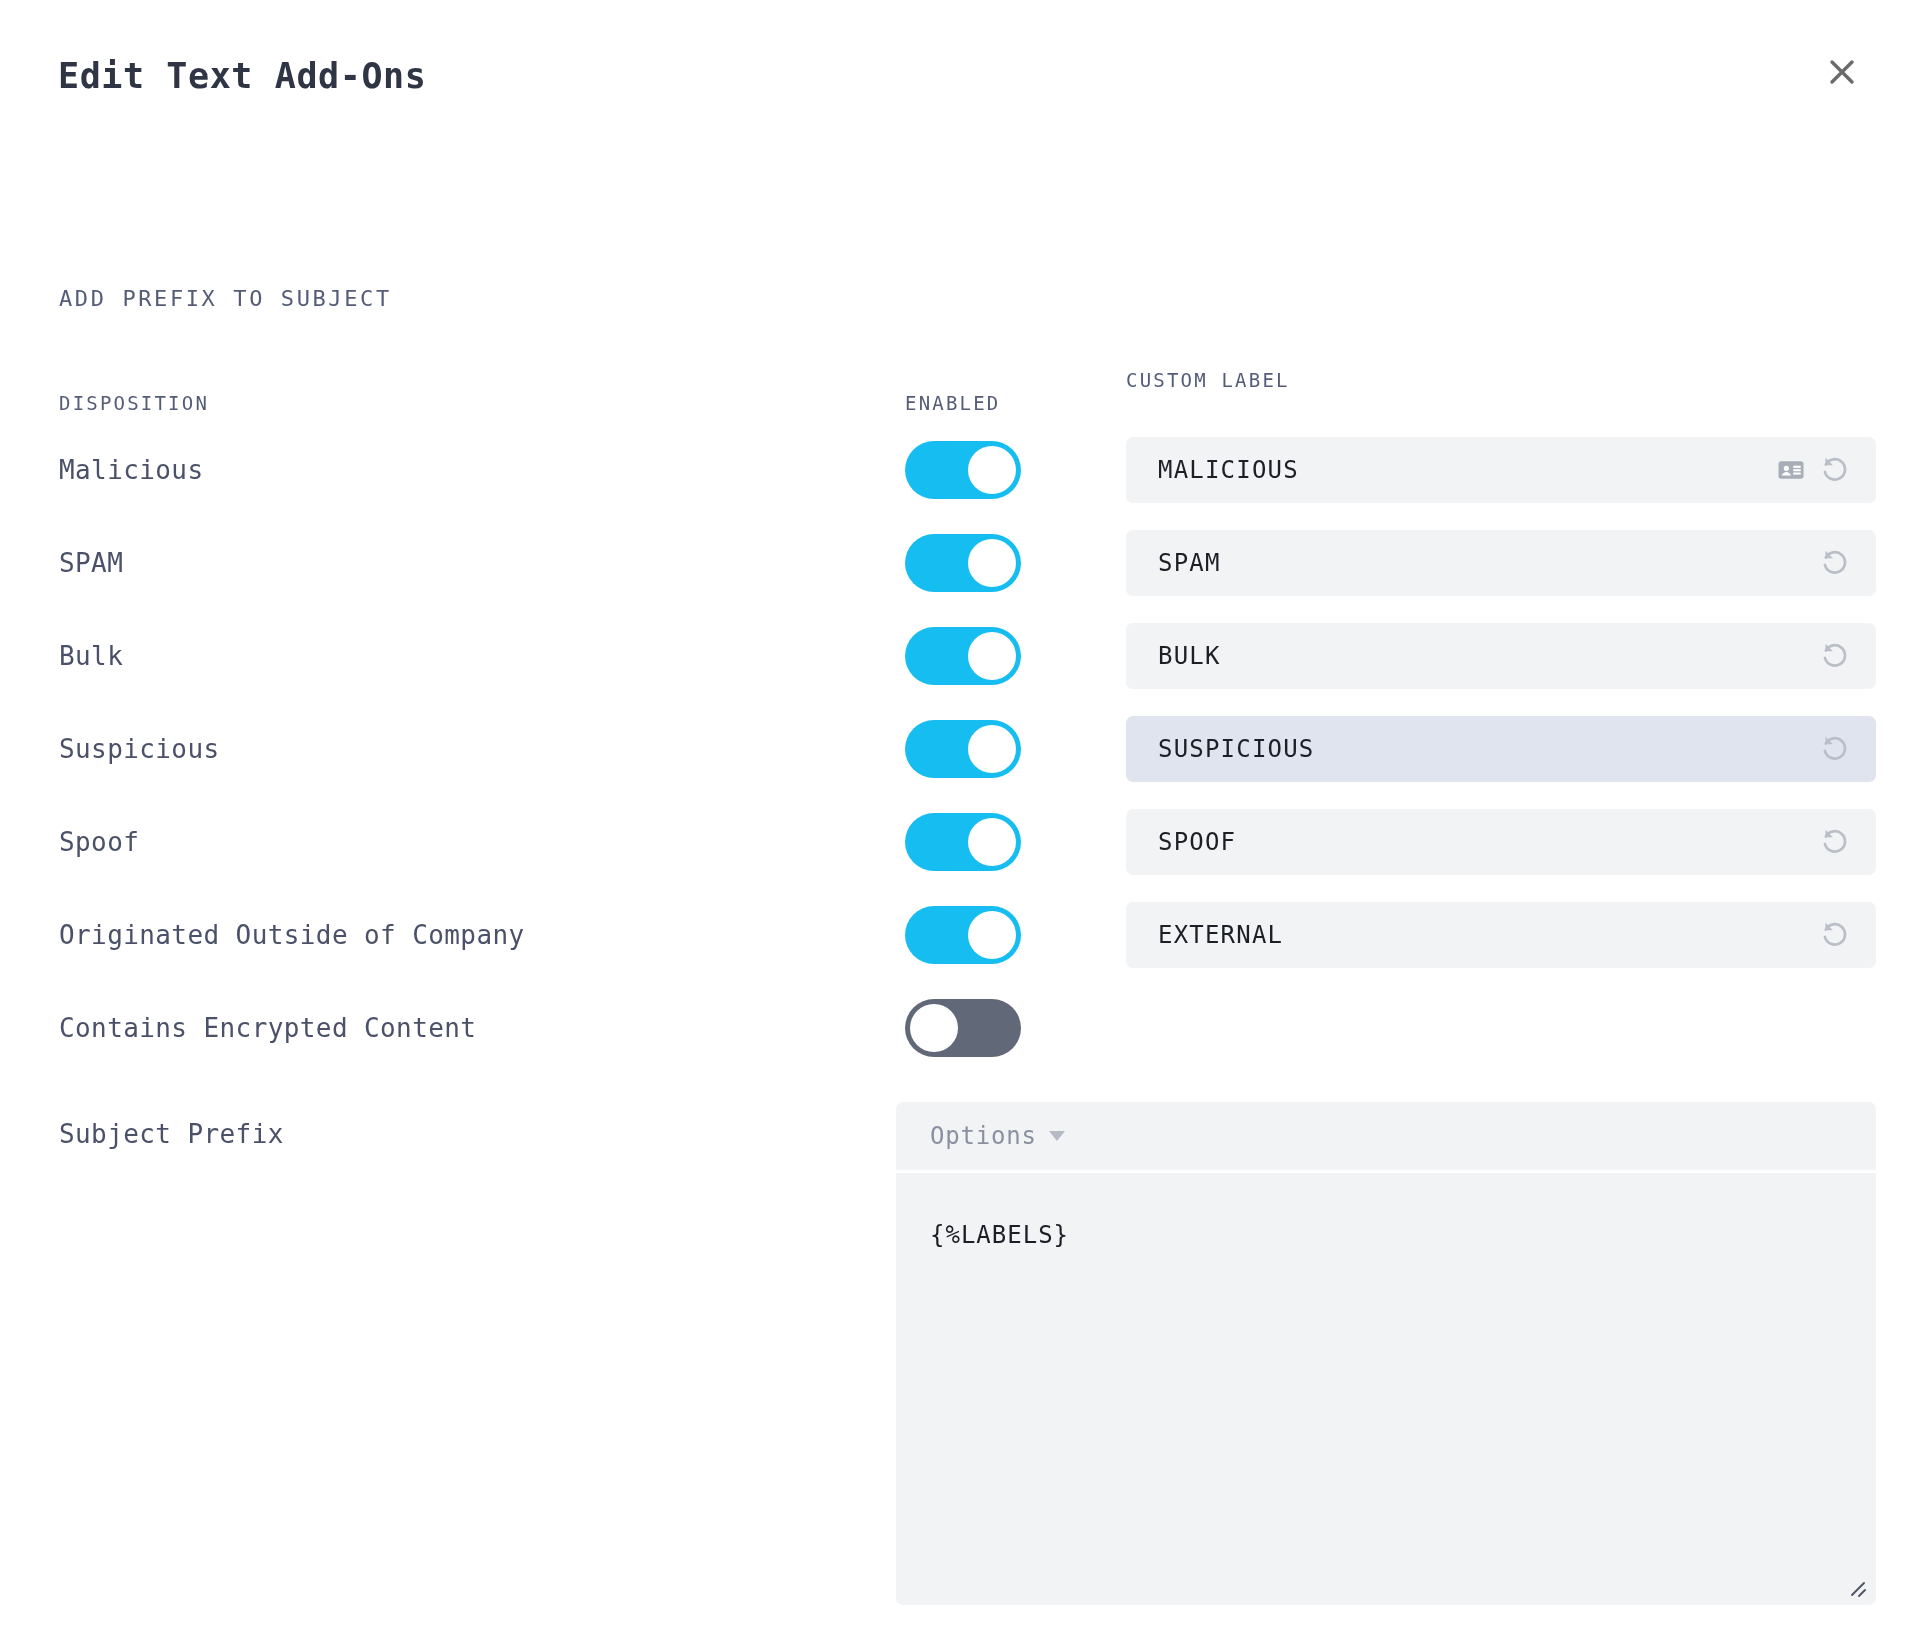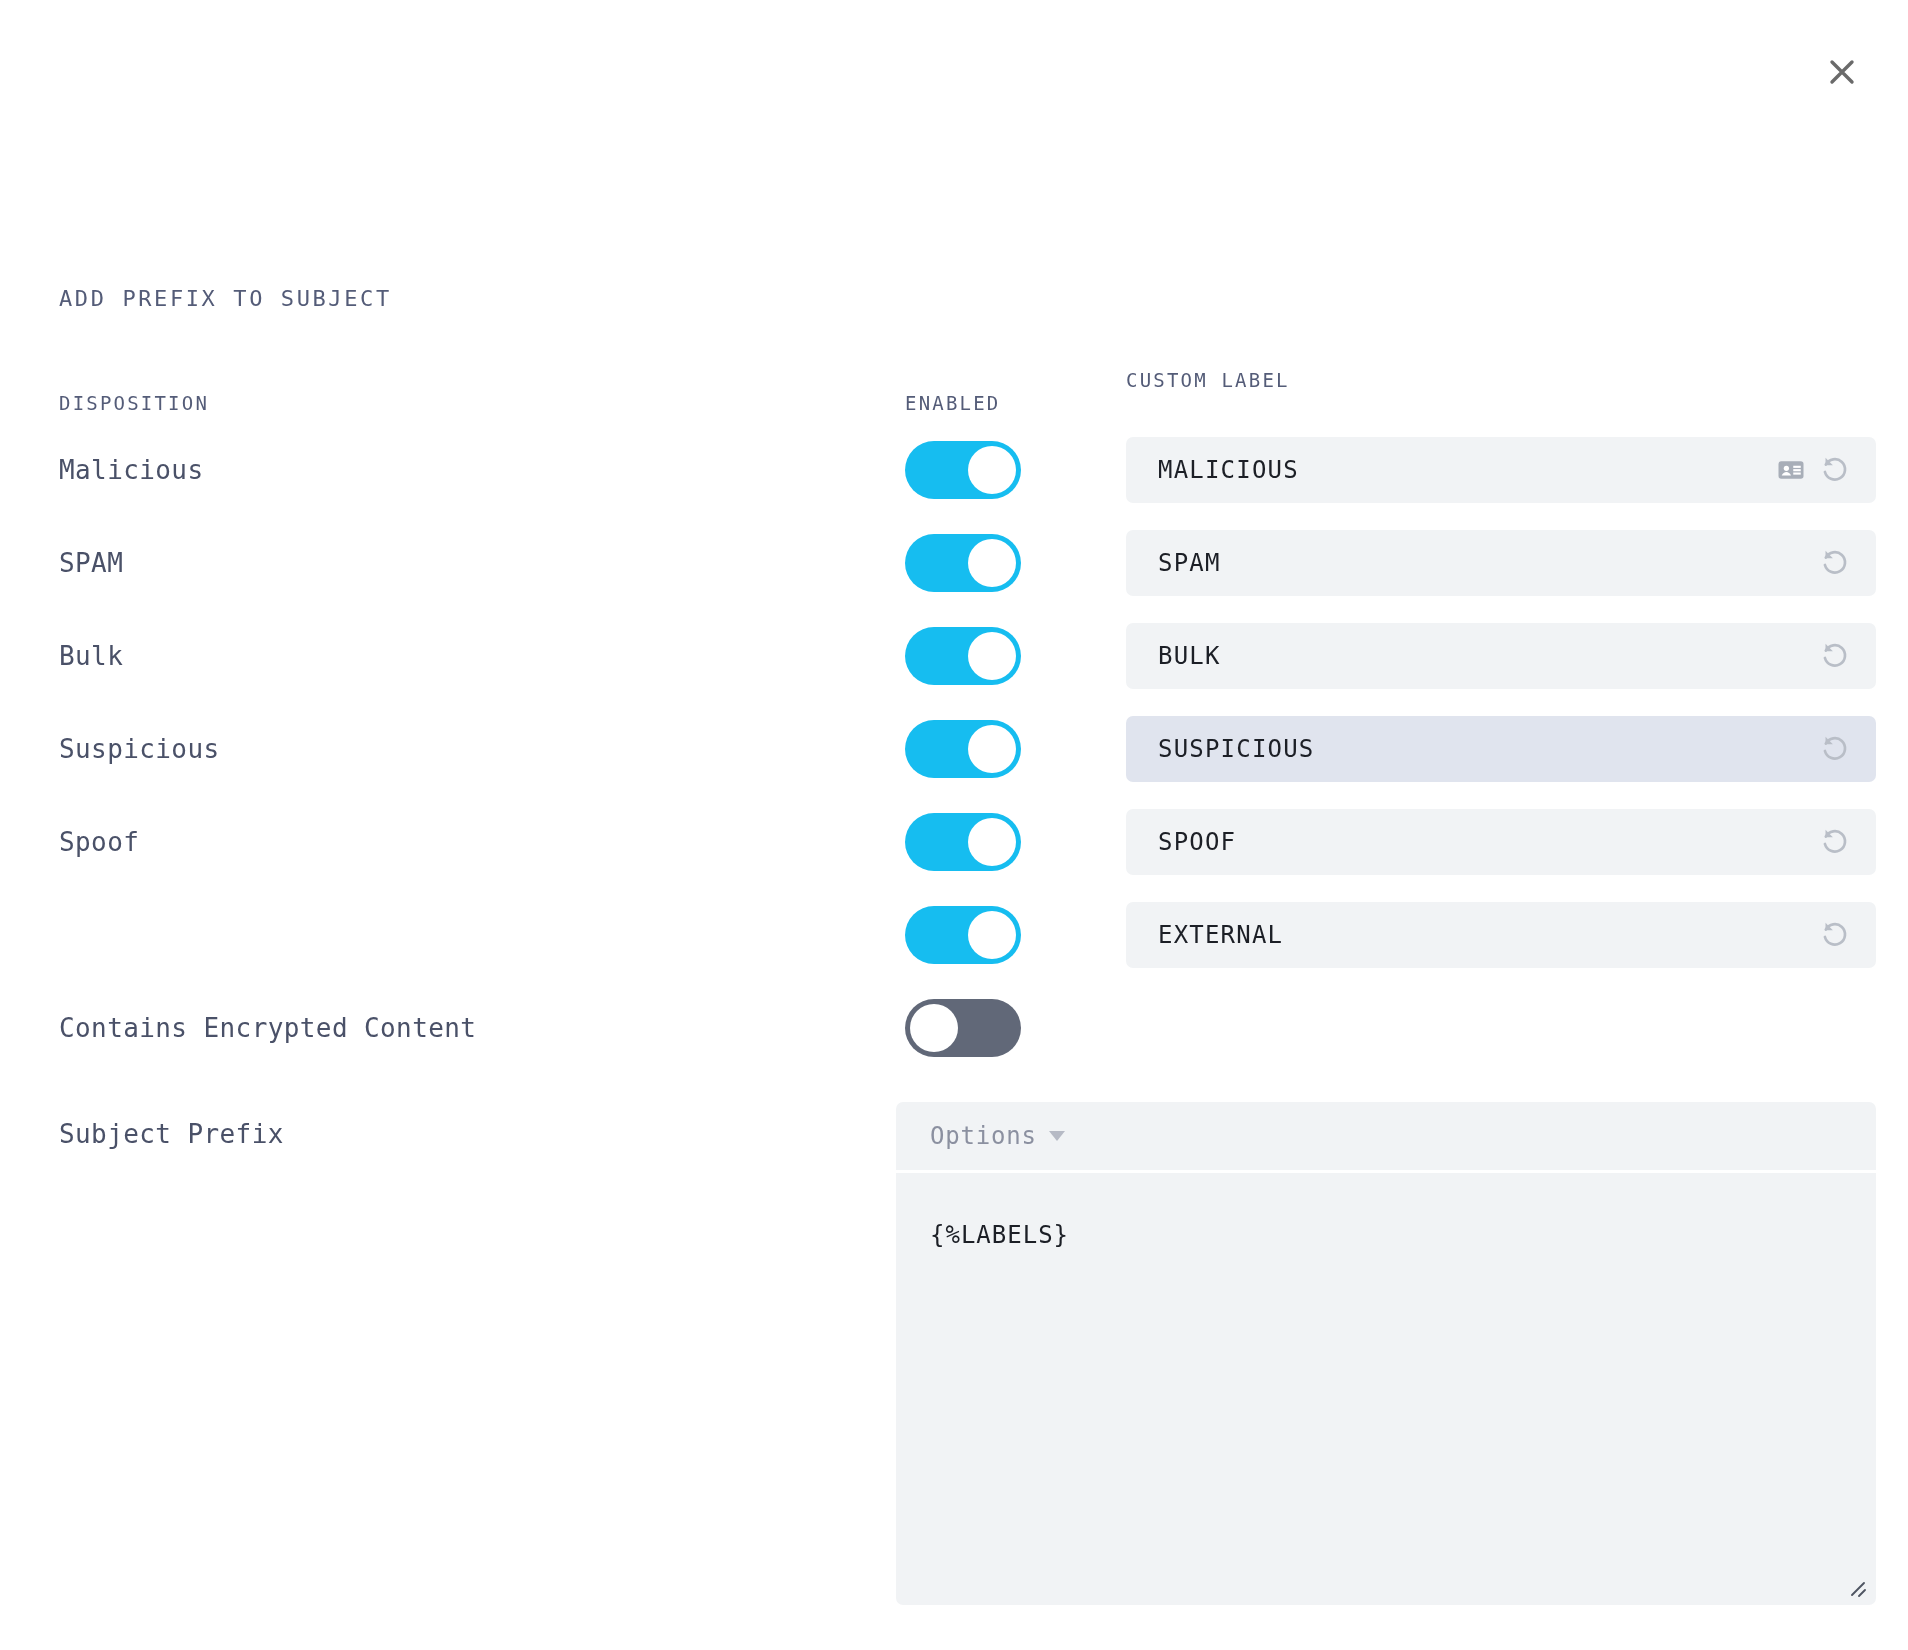--- a/index.html
+++ b/index.html
@@ -240,20 +240,21 @@
     width: 24px;
     height: 24px;
     cursor: nwse-resize;
   }
 </style>
 </head>
 <body>
 
 <div class="page">
 
+  <div class="dialog-title">Edit Text Add-Ons</div>
 
   <button class="close-button">
     <span>
       <svg width="34" height="34" viewBox="0 0 34 34">
         <path d="M7 7 L27 27 M27 7 L7 27" stroke="#6a6a6a" stroke-width="3.4" stroke-linecap="round" fill="none"></path>
       </svg>
     </span>
   </button>
 
   <div class="section-heading">ADD PREFIX TO SUBJECT</div>
@@ -352,20 +353,21 @@
             <button class="icon-btn">
               <svg width="34" height="34" viewBox="0 0 24 24">
                 <path d="M5.5 8.2 A7.2 7.2 0 1 1 4.9 13.4" stroke="#b9bec7" stroke-width="1.9" fill="none" stroke-linecap="round"></path>
                 <path d="M5.3 3.4 L5.3 8.6 L10.5 8.6 Z" fill="#b9bec7"></path>
               </svg>
             </button>
           </div>
         </div>
       </div>
       <div class="row" style="top: 902px;">
+        <div class="row-label">Originated Outside of Company</div>
         <button class="toggle on">
           <span class="knob"></span>
         </button>
         <div class="label-field">
           <div class="label-value">EXTERNAL</div>
           <div class="field-icons">
             <button class="icon-btn">
               <svg width="34" height="34" viewBox="0 0 24 24">
                 <path d="M5.5 8.2 A7.2 7.2 0 1 1 4.9 13.4" stroke="#b9bec7" stroke-width="1.9" fill="none" stroke-linecap="round"></path>
                 <path d="M5.3 3.4 L5.3 8.6 L10.5 8.6 Z" fill="#b9bec7"></path>

